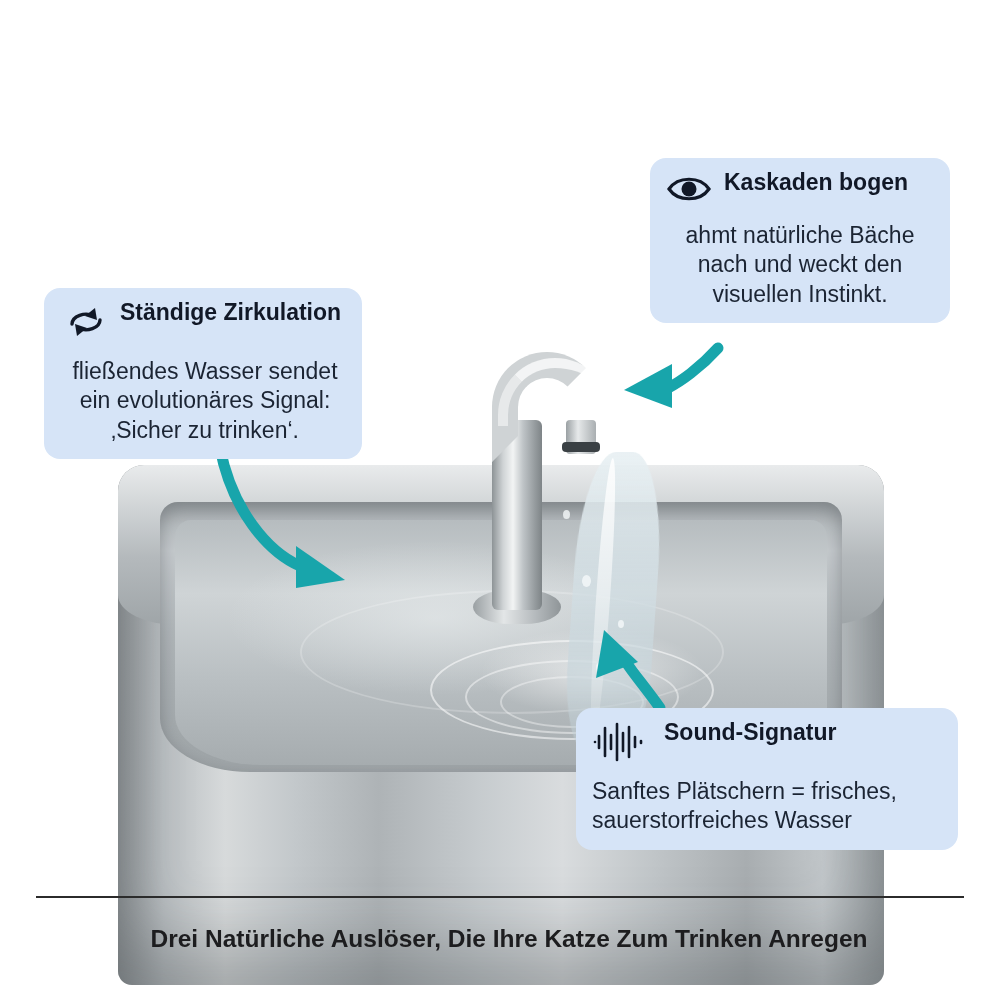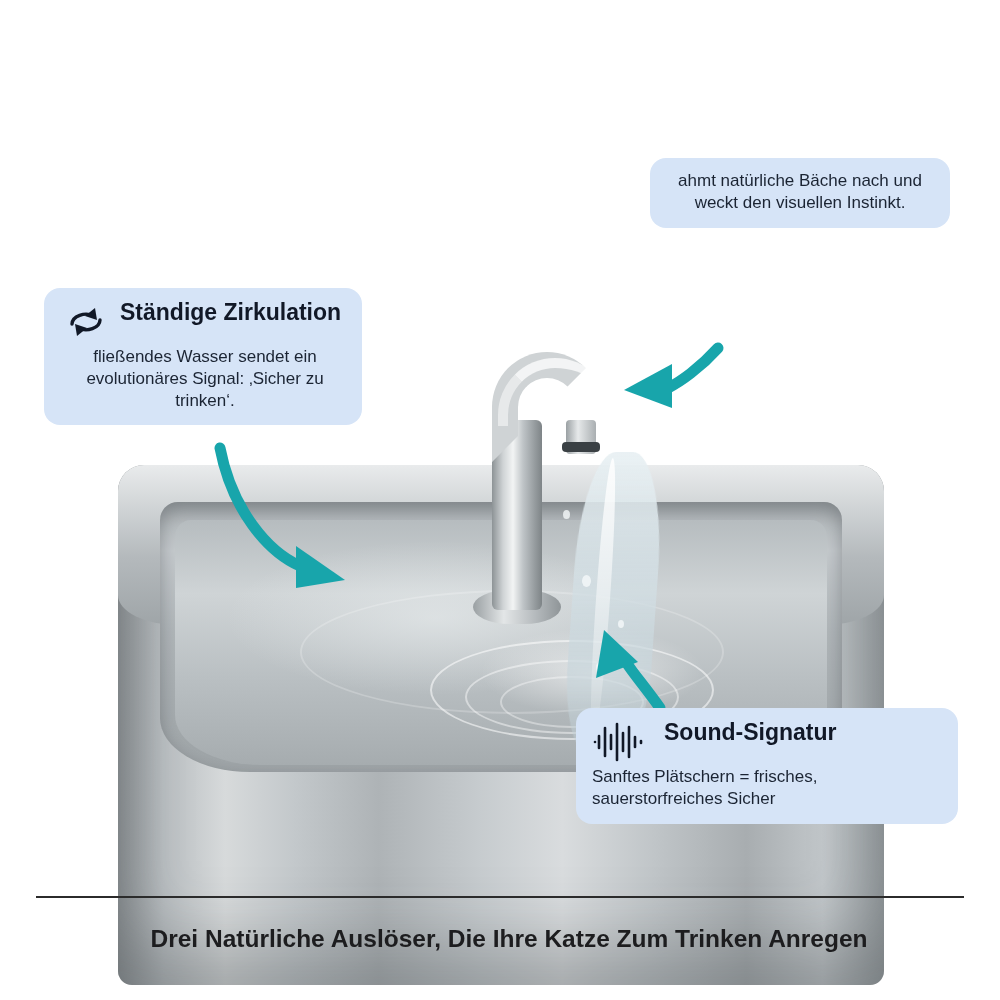--- a/index.html
+++ b/index.html
@@ -237,22 +237,22 @@
     flex: 0 0 auto;
     margin-top: 2px;
   }
   .callout-title {
     font-size: 23px;
     font-weight: bold;
     line-height: 1.12;
     color: #111827;
   }
   .callout-body {
-    margin-top: 0;
-    font-size: 17px;
+    margin-top: 11px;
+    font-size: 23px;
     line-height: 1.28;
     color: #1b2433;
   }
 
   
   #callout-circulation {
     left: 44px;
     top: 288px;
     width: 318px;
     text-align: center;
@@ -344,20 +344,29 @@
           <path d="M36,18 a14,10 0 0 1 -22,8" fill="none" stroke="#111827" stroke-width="3.4" stroke-linecap="round"></path>
           <polygon points="13,34 11,22 23,26" fill="#111827"></polygon>
         </svg>
       </span>
       <span class="callout-title">Ständige Zirkulation</span>
     </div>
     <div class="callout-body">fließendes Wasser sendet ein evolutionäres Signal: ‚Sicher zu trinken‘.</div>
   </div>
 
   <div class="callout" id="callout-cascade">
+    <div class="callout-head">
+      <span class="icon">
+        <svg width="46" height="34" viewBox="0 0 46 34">
+          <path d="M3,17 C12,4 34,4 43,17 C34,30 12,30 3,17 Z" fill="none" stroke="#111827" stroke-width="3.2"></path>
+          <circle cx="23" cy="17" r="7.5" fill="#111827"></circle>
+        </svg>
+      </span>
+      <span class="callout-title">Kaskaden bogen</span>
+    </div>
     <div class="callout-body">ahmt natürliche Bäche nach und weckt den visuellen Instinkt.</div>
   </div>
 
   <div class="callout" id="callout-sound">
     <div class="callout-head">
       <span class="icon">
         <svg width="60" height="40" viewBox="0 0 60 40">
           <g fill="none" stroke="#111827" stroke-width="2.6" stroke-linecap="round">
             <path d="M3,20 L3,20"></path>
             <path d="M7,14 L7,26"></path>
@@ -366,19 +375,19 @@
             <path d="M25,2 L25,38"></path>
             <path d="M31,11 L31,29"></path>
             <path d="M37,5 L37,35"></path>
             <path d="M43,15 L43,25"></path>
             <path d="M49,19 L49,21"></path>
           </g>
         </svg>
       </span>
       <span class="callout-title">Sound-Signatur</span>
     </div>
-    <div class="callout-body">Sanftes Plätschern = frisches, sauerstorfreiches Sicher</div>
+    <div class="callout-body">Sanftes Plätschern = frisches, sauerstorfreiches Wasser</div>
   </div>
 
   <div class="footer-rule"></div>
   <div class="footer-text">Drei Natürliche Auslöser, Die Ihre Katze Zum Trinken Anregen</div>
 
 </div>
 
 </body></html>

